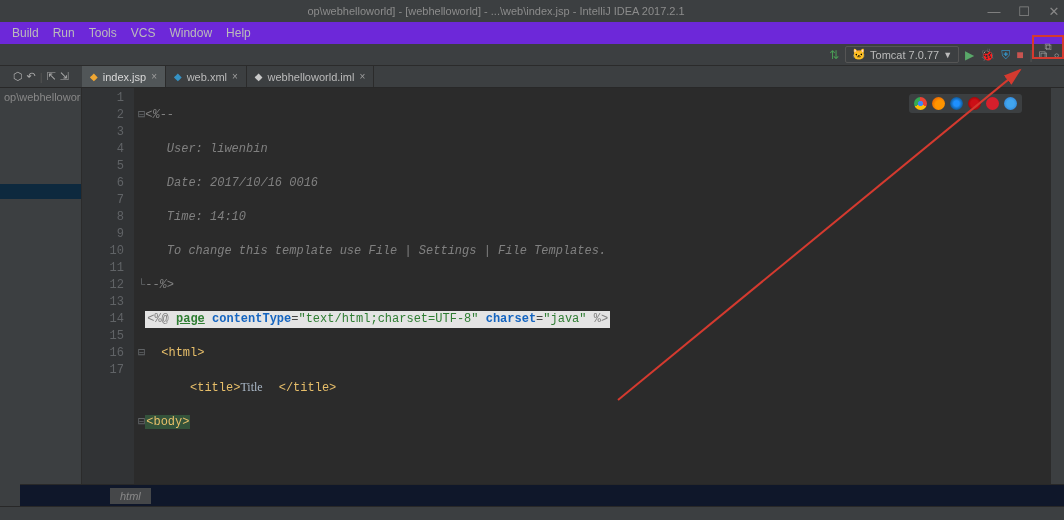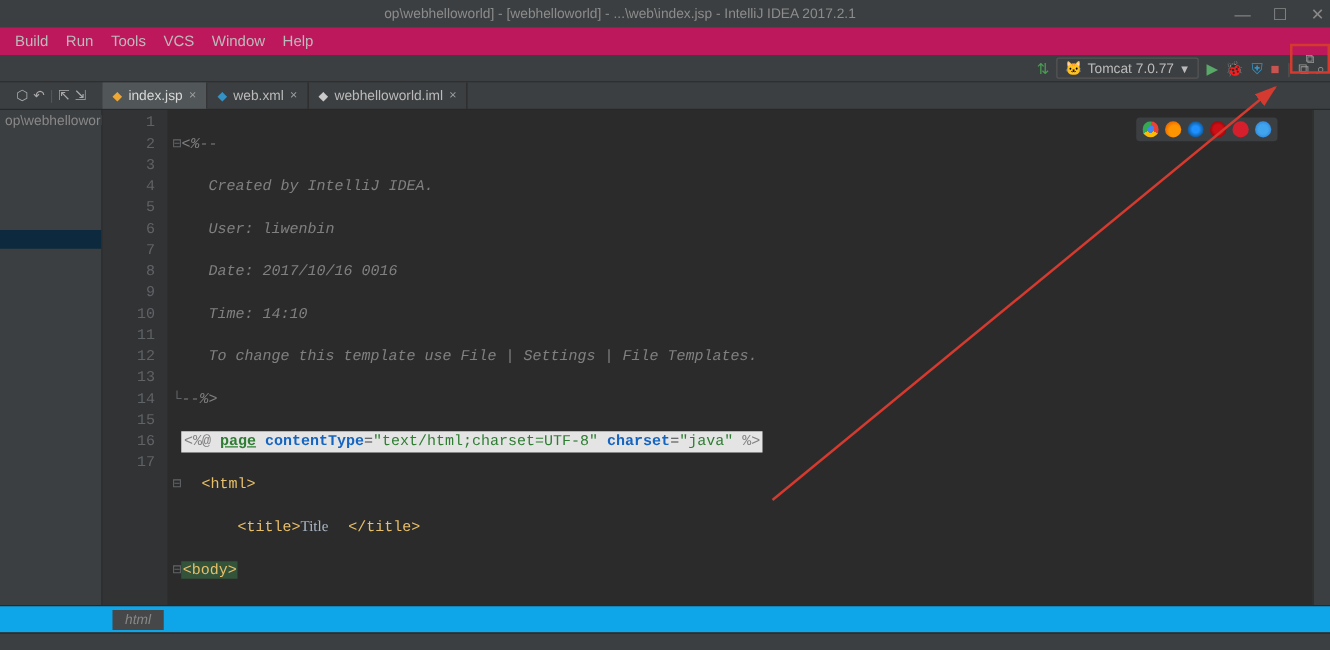--- a/index.html
+++ b/index.html
@@ -20,21 +20,21 @@
       align-items: center;
       padding: 0 4px;
       color: #8c8c8c;
       font-size: 11px;
     }
     .title-bar .title { flex: 1; text-align: center; }
     .win-controls { display: flex; gap: 18px; align-items: center; }
     .win-btn { width: 12px; height: 12px; display: inline-flex; align-items: center; justify-content: center; color: #888; cursor: pointer; font-size: 13px; }
     .menu-bar {
       height: 22px;
-      background: #be185d;
+      background: #6d28d9;
       display: flex;
       align-items: center;
       padding: 0 6px;
       gap: 2px;
       font-size: 12px;
       color: #bbbbbb;
     }
     .menu-item { padding: 2px 6px; cursor: pointer; }
     .toolbar-row {
       height: 22px;
@@ -178,25 +178,26 @@
       border-radius: 3px;
     }
     .bi { width: 13px; height: 13px; border-radius: 50%; display:inline-block; }
     .bi.chrome { background: radial-gradient(circle at 50% 50%, #4285f4 30%, transparent 31%), conic-gradient(#ea4335 0 120deg,#fbbc05 120deg 240deg,#34a853 240deg 360deg);}
     .bi.ff { background: radial-gradient(circle at 60% 60%, #ff9500 40%, #e66000 80%); }
     .bi.safari { background: radial-gradient(circle, #1e90ff 30%, #0a3d62 90%); }
     .bi.opera { background: radial-gradient(ellipse at center, #cc0f16 40%, #8a0000 90%); }
     .bi.yandex { background: #d61f2c; }
     .bi.edge { background: radial-gradient(circle, #41a5ee 40%, #2b7cd3 90%); }
     .breadcrumb {
-      height: 22px; background: #0ea5e9;
+      height: 22px; background: #0f172a;
       display: flex; align-items: center;
       font-size: 11px; color: #888;
       padding-left: 90px;
       border-top: 1px solid #282828;
+      margin-left: 20px;
     }
     .breadcrumb span { padding: 2px 10px; background: #454749; font-style: italic; }
     .bottom-bar {
       height: 14px; background: #3c3f41;
       border-top: 1px solid #282828;
     }
     .arrow-svg {
       position: absolute;
       left: 0; top: 0;
       pointer-events: none;
@@ -294,21 +295,20 @@
       <div>11</div>
       <div>12</div>
       <div>13</div>
       <div>14</div>
       <div>15</div>
       <div>16</div>
       <div>17</div>
     </div>
     <div class="code">
 <div><span class="fold-mark">⊟</span><span class="c-comment">&lt;%--</span></div>
-<div>  <span class="c-comment">  Created by IntelliJ IDEA.</span></div>
 <div>  <span class="c-comment">  User: liwenbin</span></div>
 <div>  <span class="c-comment">  Date: 2017/10/16 0016</span></div>
 <div>  <span class="c-comment">  Time: 14:10</span></div>
 <div>  <span class="c-comment">  To change this template use File | Settings | File Templates.</span></div>
 <div><span class="fold-mark">└</span><span class="c-comment">--%&gt;</span></div>
 <div> <span class="hl-line"><span class="jsp-delim">&lt;%@ </span><span class="kw-page">page</span> <span class="kw-attr">contentType</span><span class="eq">=</span><span class="str">"text/html;charset=UTF-8"</span> <span class="kw-attr">charset</span><span class="eq">=</span><span class="str">"java"</span><span class="jsp-delim"> %&gt;</span></span></div>
 <div><span class="fold-mark">⊟</span><span class="c-tag">&lt;html&gt;</span></div>
 <div>     <span class="c-tag">&lt;title&gt;</span><span class="c-text">Title</span><span class="c-tag">&lt;/title&gt;</span></div>
 <div><span class="fold-mark">⊟</span><span class="body-hl">&lt;body&gt;</span></div>
 

